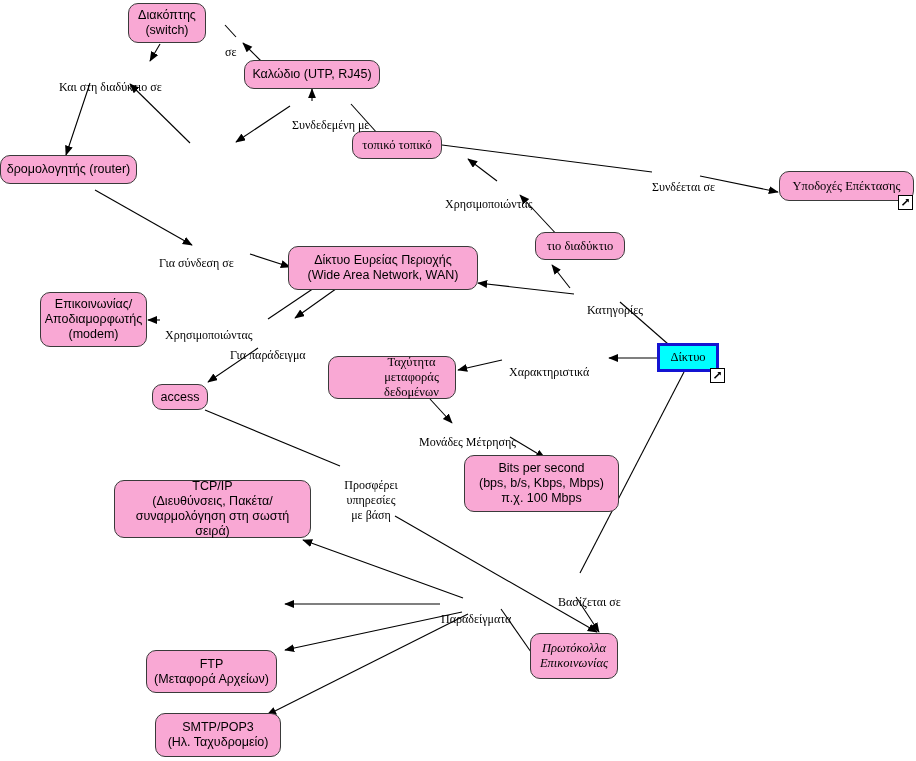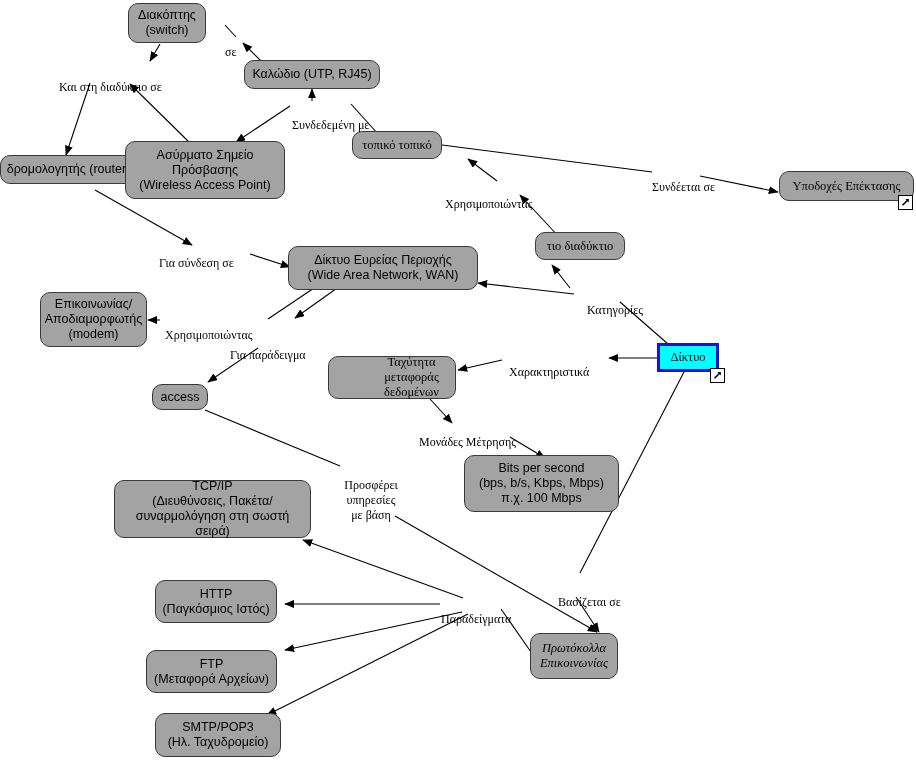--- a/index.html
+++ b/index.html
@@ -21,21 +21,21 @@
     position: absolute;
     left: 0;
     top: 0;
     width: 916px;
     height: 761px;
     pointer-events: none;
   }
   .node {
     position: absolute;
     box-sizing: border-box;
-    background: #a3a3a3;
+    background: #f9a8d4;
     border: 1px solid #3a3a3a;
     border-radius: 10px;
     display: flex;
     align-items: center;
     justify-content: center;
     text-align: center;
     font-size: 12.5px;
     line-height: 15px;
     color: #000000;
     padding: 2px 5px;
@@ -160,25 +160,20 @@
   </div>
 
   <div class="node sans" style="left:244px; top:60px; width:136px; height:29px;">
     <span class="txt">Καλώδιο (UTP, RJ45)</span>
   </div>
 
   <div class="node sans" style="left:0px; top:155px; width:137px; height:29px;">
     <span class="txt">δρομολογητής (router)</span>
   </div>
 
-  <div class="node sans" style="left:125px; top:141px; width:160px; height:58px;">
-    <span class="txt">Ασύρματο Σημείο
-Πρόσβασης
-(Wireless Access Point)</span>
-  </div>
 
   <div class="node" style="left:352px; top:131px; width:90px; height:28px;">
     <span class="txt">τοπικό τοπικό</span>
   </div>
 
   <div class="node" style="left:779px; top:171px; width:135px; height:30px;">
     <span class="txt">Υποδοχές Επέκτασης</span>
     <span class="res-icon" style="left:118px; top:23px;">
       <svg width="13" height="13" viewBox="0 0 13 13">
         <path d="M3.5,9.3 L8.6,4.2" stroke="#000" stroke-width="1.6" fill="none"></path>
@@ -226,24 +221,20 @@
 (bps, b/s, Kbps, Mbps)
 π.χ. 100 Mbps</span>
   </div>
 
   <div class="node sans" style="left:114px; top:480px; width:197px; height:58px;">
     <span class="txt">TCP/IP
 (Διευθύνσεις, Πακέτα/
 συναρμολόγηση στη σωστή σειρά)</span>
   </div>
 
-  <div class="node sans" style="left:155px; top:580px; width:122px; height:43px;">
-    <span class="txt">HTTP
-(Παγκόσμιος Ιστός)</span>
-  </div>
 
   <div class="node sans" style="left:146px; top:650px; width:131px; height:43px;">
     <span class="txt">FTP
 (Μεταφορά Αρχείων)</span>
   </div>
 
   <div class="node sans" style="left:155px; top:713px; width:126px; height:44px;">
     <span class="txt">SMTP/POP3
 (Ηλ. Ταχυδρομείο)</span>
   </div>

